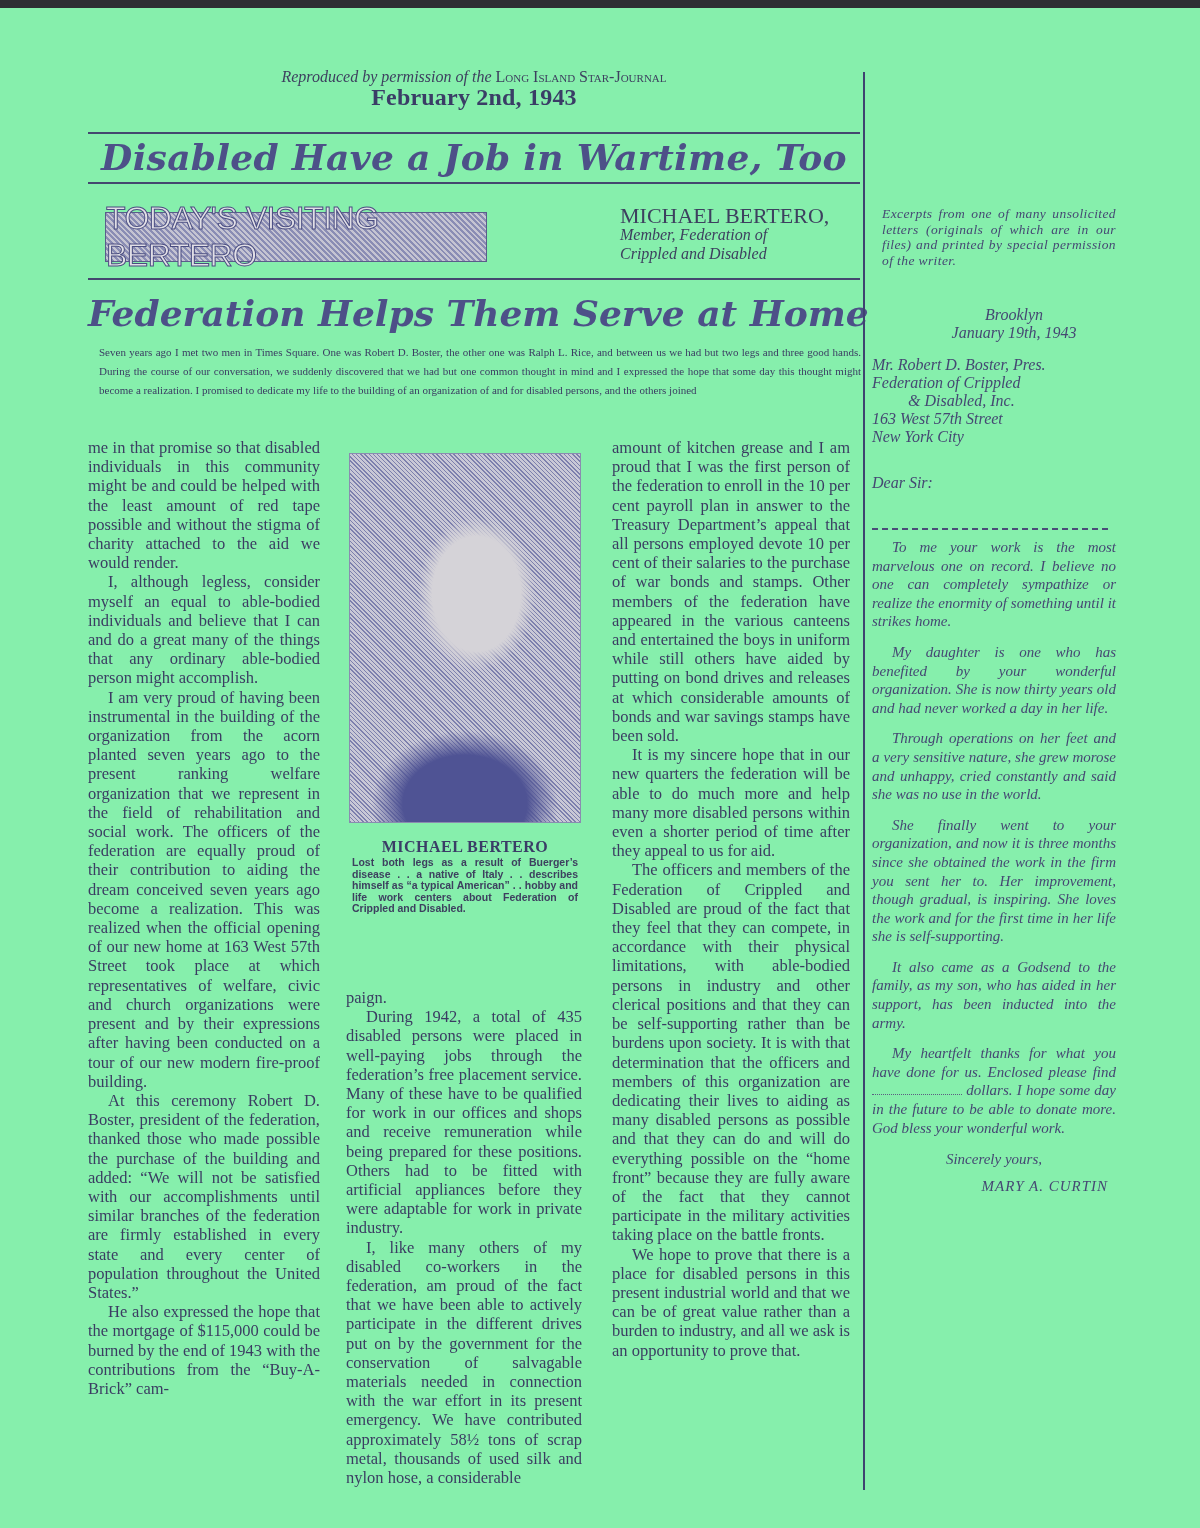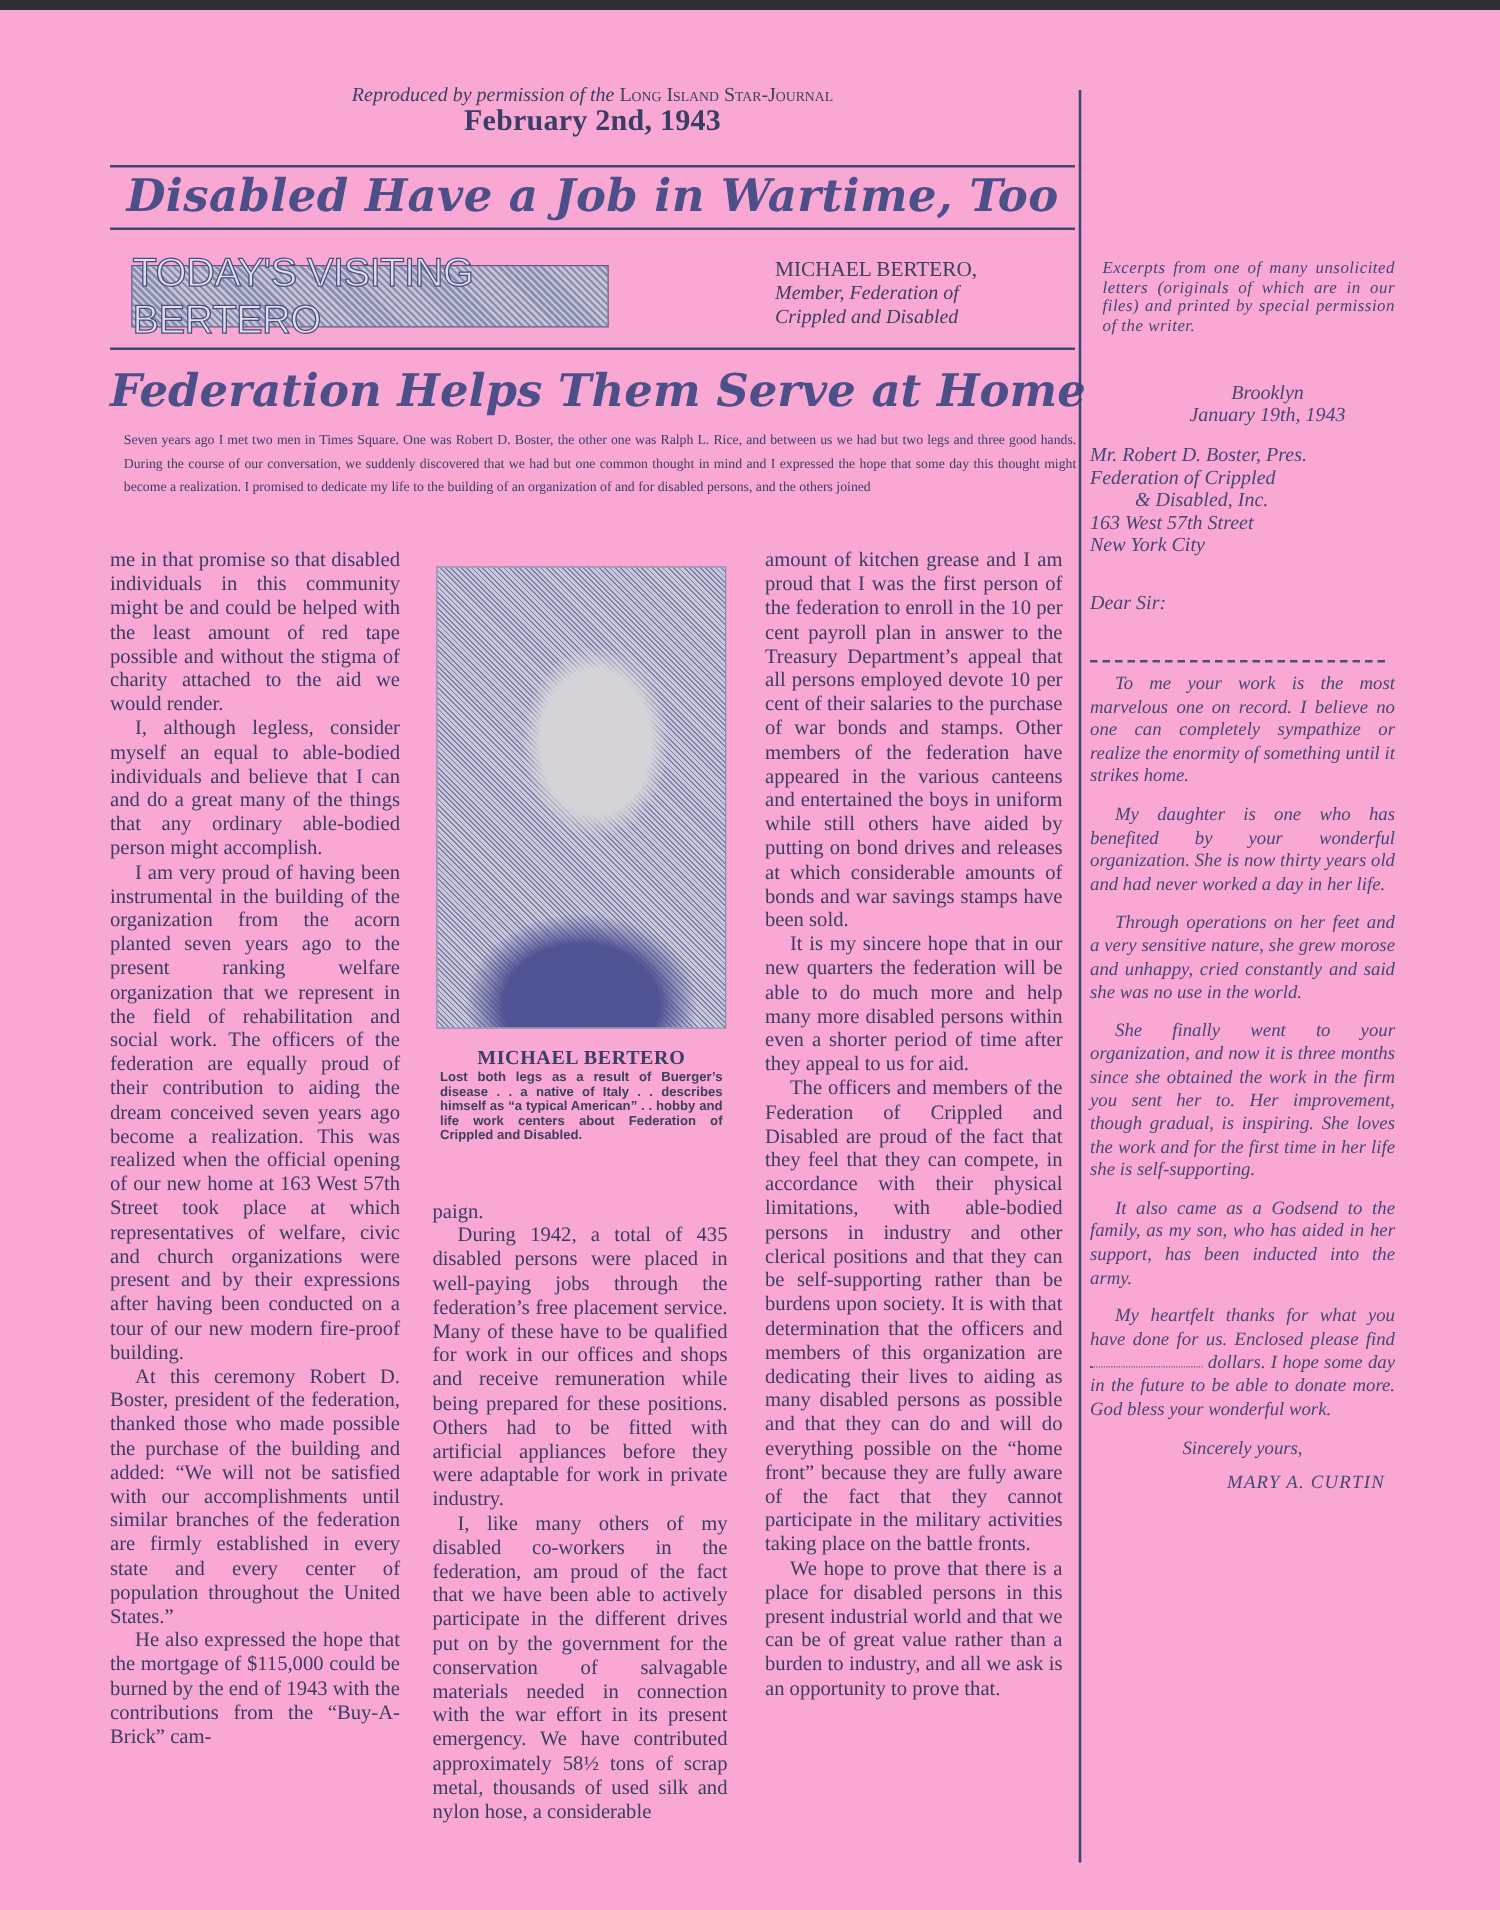--- a/index.html
+++ b/index.html
@@ -6,21 +6,21 @@
     body {
       width: 1200px; height: 1528px;
       background: #e4dfcc;
       font-family: "Liberation Serif", serif;
       color: #3a3d66;
       position: relative;
       overflow: hidden;
     }
     .page {
       position: absolute; left: 0; top: 0; width: 1200px; height: 1528px;
-      background: #f9a8d4;
+      background: #86efac;
     }
     .top-edge { position: absolute; left: 0; top: 0; width: 1200px; height: 8px; background: #2e2e33; }
     .vdivider { position: absolute; left: 863px; top: 72px; width: 2px; height: 1418px; background: #3f4270; }
 
     .masthead { position: absolute; left: 88px; top: 68px; width: 772px; text-align: center; }
     .repro { font-style: italic; font-size: 16px; color: #3d405f; }
     .repro .sc { font-style: normal; font-variant: small-caps; font-size: 16px; }
     .date { font-size: 24px; font-weight: bold; color: #3a3d66; margin-top: -2px; letter-spacing: 0.2px; }
 
     .rule { position: absolute; left: 88px; width: 772px; height: 2px; background: #44476f; }
@@ -35,40 +35,40 @@
       position: absolute; left: 105px; top: 212px; width: 380px; height: 48px;
       background: repeating-linear-gradient(45deg, #8a8db4 0 2px, #c5c4d2 2px 4px);
       border: 1px solid #5a5d8a;
       display: flex; align-items: center; justify-content: center;
     }
     .visiting-box span {
       font-family: "Liberation Sans", sans-serif; font-size: 32px; color: #e1dfe6;
       letter-spacing: -0.5px; -webkit-text-stroke: 1px #4a4d80;
     }
     .byline { position: absolute; left: 620px; top: 206px; font-size: 16px; line-height: 19px; color: #3d405f; }
-    .byline .name { font-size: 17px; }
+    .byline .name { font-size: 22px; }
     .byline .role { font-style: italic; }
 
     .subhead {
       position: absolute; left: 88px; top: 292px; width: 772px; text-align: left;
       font-family: "DejaVu Serif", serif; font-style: italic; font-weight: bold;
       font-size: 36px; color: #4d5088; white-space: nowrap;
     }
 
     .lead {
       position: absolute; left: 99px; top: 343px; width: 762px;
       font-size: 11px; line-height: 19.2px; text-align: justify; color: #3a3d62;
     }
     .col {
       position: absolute; font-size: 16.5px; line-height: 19.2px; text-align: justify; color: #3a3d62;
     }
     .col p { margin: 0; text-indent: 20px; }
     .col p.noindent { text-indent: 0; }
     .c1 { left: 88px; top: 438px; width: 232px; }
-    .c2 { left: 346px; top: 959px; width: 236px; }
+    .c2 { left: 346px; top: 988px; width: 236px; }
     .c3 { left: 612px; top: 438px; width: 238px; }
 
     .photo {
       position: absolute; left: 349px; top: 453px; width: 230px; height: 368px;
       background:
         radial-gradient(ellipse 32% 26% at 55% 38%, #d5d3d8 0 60%, transparent 80%),
         radial-gradient(ellipse 45% 22% at 50% 95%, #4f5394 0 60%, transparent 90%),
         repeating-linear-gradient(45deg, #7d80ad 0 1px, #c9c8d6 1px 3px);
       border: 1px solid #8a8cb0;
     }

